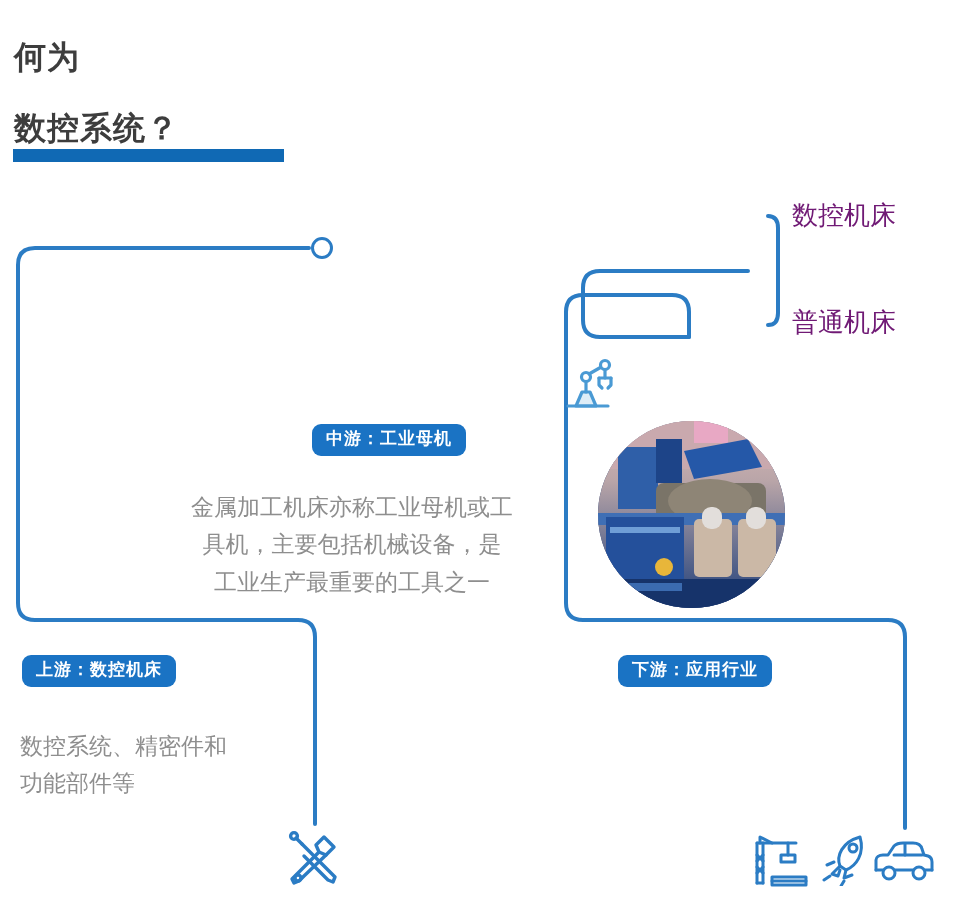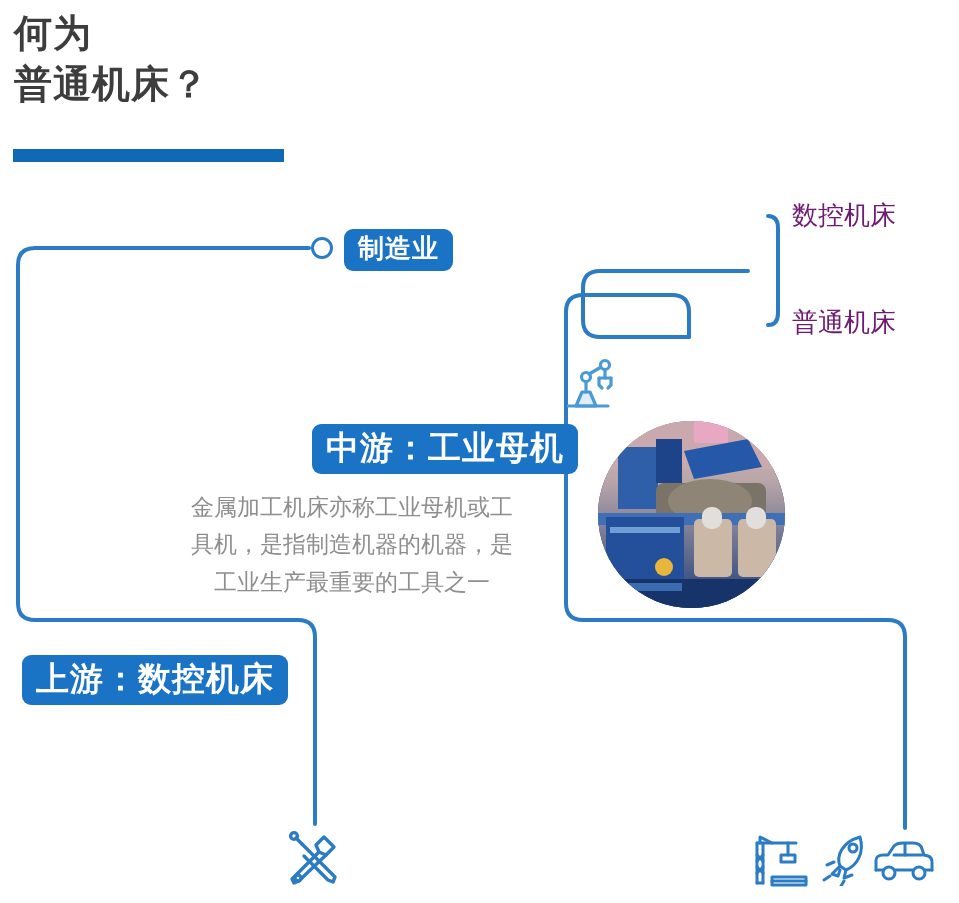--- a/index.html
+++ b/index.html
@@ -19,26 +19,27 @@
   }
 
   
   .title-block {
     position: absolute;
     left: 14px;
     top: 8px;
     width: 520px;
   }
   .title-line {
-    font-size: 38px;
+    font-size: 32px;
     font-weight: bold;
     color: #3d3d3d;
     line-height: 1.35;
     letter-spacing: 1px;
     white-space: nowrap;
+    margin-top: 28px;
   }
   .title-rule {
     position: absolute;
     left: 13px;
     top: 149px;
     width: 271px;
     height: 13px;
     background: #1069b4;
   }
 
@@ -50,21 +51,21 @@
     width: 959px;
     height: 903px;
     pointer-events: none;
   }
 
   
   .badge {
     position: absolute;
     background: #1a73c4;
     color: #ffffff;
-    font-size: 33px;
+    font-size: 17px;
     font-weight: bold;
     border-radius: 9px;
     padding: 5px 14px 7px 14px;
     white-space: nowrap;
     letter-spacing: 1px;
     line-height: 1.15;
     box-sizing: border-box;
   }
   .badge-manufacturing { left: 344px; top: 229px; font-size: 26px; }
   .badge-mid   { left: 312px; top: 424px; }
@@ -127,41 +128,40 @@
   .icon-rocket{ left: 820px; top: 832px; }
   .icon-car   { left: 872px; top: 840px; }
 </style>
 </head>
 <body>
 
 <div id="canvas">
 
   <div class="title-block">
     <div class="title-line">何为</div>
-    <div class="title-line">普通机床？</div>
+    <div class="title-line">数控系统？</div>
   </div>
   <div class="title-rule"></div>
 
   <svg id="wires" viewBox="0 0 959 903">
     <g fill="none" stroke="#2b7cc4" stroke-width="4" stroke-linecap="round" stroke-linejoin="round">
 
       <path d="M 309 248 L 35 248 Q 18 248 18 265 L 18 603 Q 18 620 35 620 L 298 620 Q 315 620 315 637 L 315 824"></path>
 
       <path d="M 566 440 L 566 312 Q 566 295 583 295 L 672 295 Q 689 295 689 312 L 689 337"></path>
 
       <path d="M 689 337 L 600 337 Q 583 337 583 320 L 583 288 Q 583 271 600 271 L 748 271"></path>
 
       <path d="M 768 216 Q 778 216 778 228 L 778 313 Q 778 325 768 325"></path>
 
       <path d="M 566 440 L 566 603 Q 566 620 583 620 L 888 620 Q 905 620 905 637 L 905 828"></path>
     </g>
   </svg>
 
   <div class="node-dot"></div>
-  <div class="badge badge-manufacturing">制造业</div>
 
   <div class="leaf-label leaf-cnc">数控机床</div>
   <div class="leaf-label leaf-conv">普通机床</div>
 
   <div class="icon-wrap icon-robot">
     <svg width="64" height="64" viewBox="0 0 64 64" fill="none" stroke="#4a9ad4" stroke-width="3.2" stroke-linecap="round" stroke-linejoin="round">
       <path d="M12 54 L52 54"></path>
       <path d="M20 54 L26 40 L34 40 L40 54 Z" fill="#4a9ad4" fill-opacity="0.18"></path>
       <path d="M30 40 L30 28"></path>
       <circle cx="30" cy="25" r="4.5" fill="#ffffff"></circle>
@@ -169,21 +169,21 @@
       <circle cx="49" cy="13" r="4.5" fill="#ffffff"></circle>
       <path d="M49 18 L49 26"></path>
       <path d="M43 26 L43 33 L46 36"></path>
       <path d="M55 26 L55 33 L52 36"></path>
       <path d="M43 26 L55 26"></path>
     </svg>
   </div>
 
   <div class="badge badge-mid">中游：工业母机</div>
   <div class="para para-mid">金属加工机床亦称工业母机或工
-具机，是指制造机器的机器，是
+具机，主要包括机械设备，是
 工业生产最重要的工具之一</div>
 
   <div class="photo-bubble">
     <svg width="187" height="187" viewBox="0 0 187 187">
       <defs>
         <linearGradient id="pg" x1="0" y1="0" x2="0" y2="1">
           <stop offset="0%" stop-color="#d8b8b6"></stop>
           <stop offset="32%" stop-color="#b9a5a8"></stop>
           <stop offset="100%" stop-color="#1f3f7a"></stop>
         </linearGradient>
@@ -203,32 +203,35 @@
       <rect x="140" y="98" width="38" height="58" rx="5" fill="#cbb8a6"></rect>
       <rect x="104" y="86" width="20" height="22" rx="9" fill="#e2dedb"></rect>
       <rect x="148" y="86" width="20" height="22" rx="9" fill="#e2dedb"></rect>
       <circle cx="66" cy="146" r="9" fill="#e8b63a"></circle>
       <rect x="0" y="158" width="187" height="29" fill="#16336a"></rect>
       <rect x="20" y="162" width="64" height="8" fill="#3b6bb0"></rect>
     </svg>
   </div>
 
   <div class="badge badge-up">上游：数控机床</div>
+  <div class="para para-up">数控系统、精密件和
+功能部件等</div>
 
   <div class="icon-wrap icon-tools">
     <svg width="62" height="62" viewBox="0 0 62 62" fill="none" stroke="#2b7cc4" stroke-width="3.4" stroke-linecap="round" stroke-linejoin="round">
       <path d="M41 9 L33 17 L36 24 L43 27 L51 19 Z"></path>
       <path d="M36 24 L14 46 L9 51 L11 55 L16 53 L21 48 L43 27"></path>
       <path d="M13 10 L19 16"></path>
       <circle cx="11" cy="8" r="3.4"></circle>
       <path d="M19 16 L48 45 L52 49 L50 54 L45 52 L41 48 L21 28"></path>
       <circle cx="15" cy="50" r="3"></circle>
     </svg>
   </div>
 
+  <div class="badge badge-down">下游：应用行业</div>
 
   <div class="icon-wrap icon-crane">
     <svg width="58" height="56" viewBox="0 0 58 56" fill="none" stroke="#2b7cc4" stroke-width="3" stroke-linecap="round" stroke-linejoin="round">
       <path d="M5 10 L44 10"></path>
       <path d="M5 10 L5 50"></path>
       <path d="M11 10 L11 50"></path>
       <path d="M5 50 L11 50"></path>
       <path d="M5 22 L11 28 M11 22 L5 28 M5 34 L11 40 M11 34 L5 40"></path>
       <path d="M8 10 L8 4 L20 10"></path>
       <path d="M36 10 L36 22"></path>

